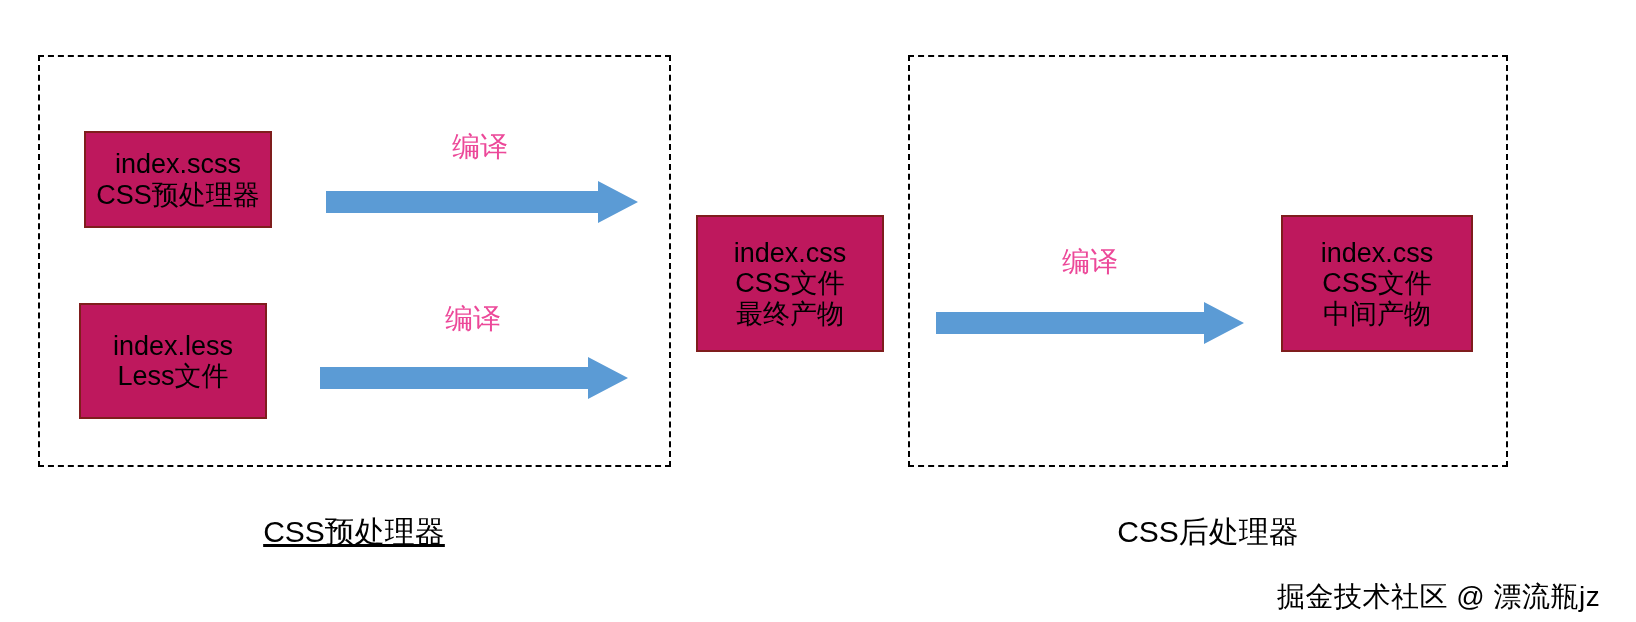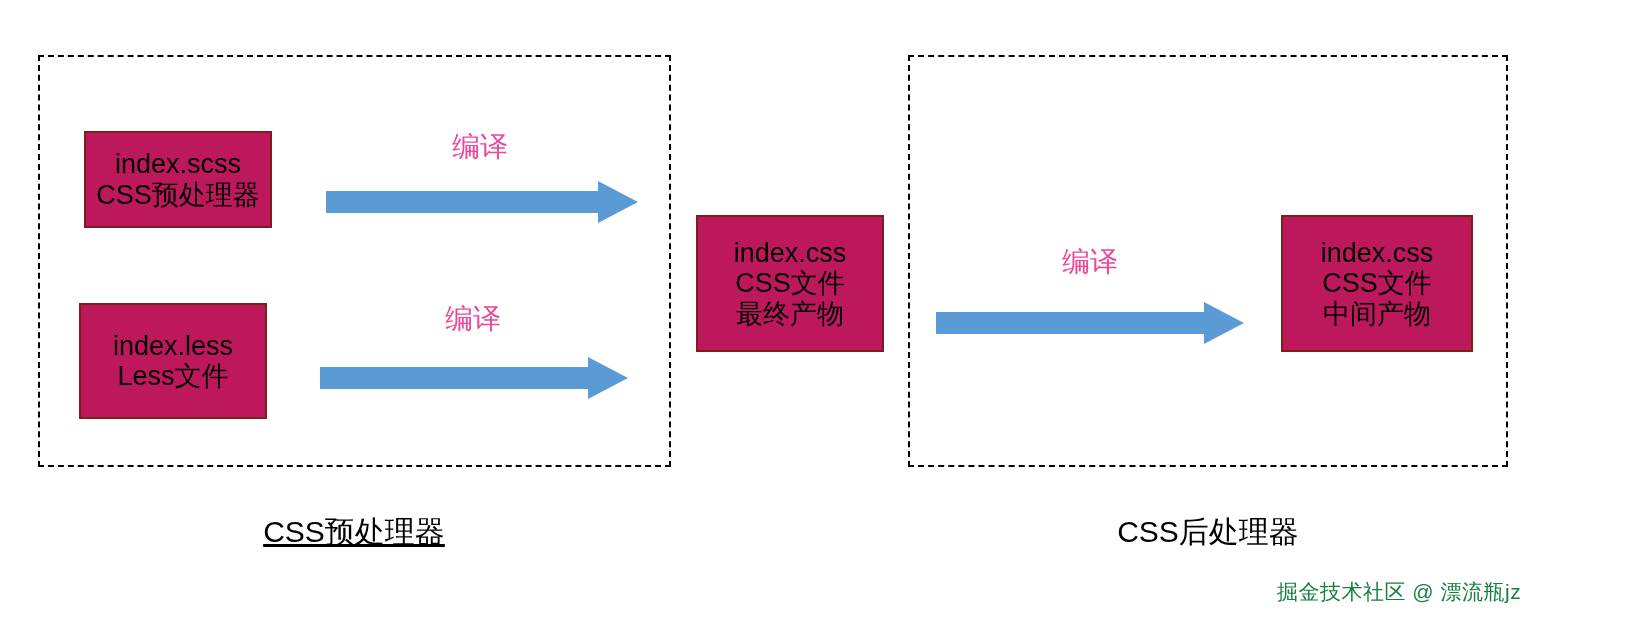--- a/index.html
+++ b/index.html
@@ -67,22 +67,22 @@
     position: absolute;
     font-size: 30px;
     color: #000000;
     white-space: nowrap;
     text-align: center;
   }
 
   
   .watermark {
     position: absolute;
-    font-size: 21px;
-    color: #15803d;
+    font-size: 28px;
+    color: #000000;
     white-space: nowrap;
     letter-spacing: 0.5px;
   }
 </style>
 </head>
 <body>
 
 <div id="canvas">
 
   <div class="panel" style="left:38px; top:55px; width:633px; height:412px;"></div>

